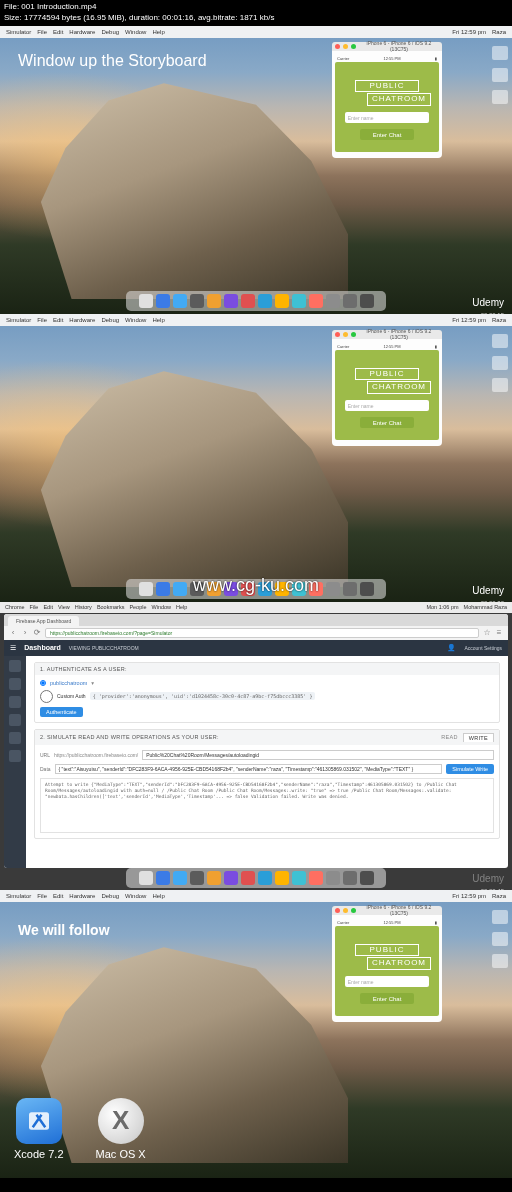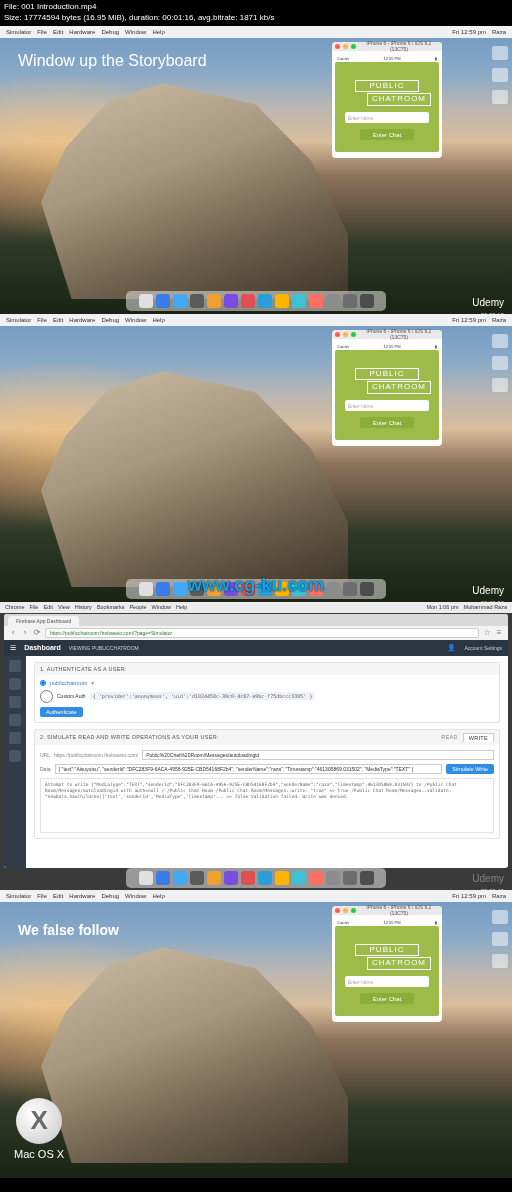--- a/index.html
+++ b/index.html
@@ -45,21 +45,21 @@
 
   .side-icons { position: absolute; right: 4px; top: 20px; display: flex; flex-direction: column; gap: 8px; }
   .side-icons .ic { width: 16px; height: 14px; background: rgba(255,255,255,0.5); border-radius: 2px; }
 
   .center-caption { position: absolute; left: 18px; top: 26px; font-size: 16px; color: #fff; }
   .left-caption { position: absolute; left: 18px; top: 32px; font-size: 14px; font-weight: 600; color: #fff; }
 
   .udemy-mark { position: absolute; right: 8px; bottom: 6px; font-size: 10px; color: #fff; }
   .time-mark { position: absolute; right: 8px; bottom: -4px; font-size: 6px; color: #cfcfcf; }
 
-  .cg-watermark { position: absolute; left: 50%; bottom: 6px; transform: translateX(-50%); font-size: 18px; font-weight: bold; color: #0ea5e9; text-shadow: 0 0 2px #000; }
+  .cg-watermark { position: absolute; left: 50%; bottom: 6px; transform: translateX(-50%); font-size: 18px; font-weight: normal; color: #ffffff; text-shadow: 0 0 2px #000; }
   .browser { background: #3a3a3a; }
   .chrome-menu { position: absolute; top: 0; left: 0; right: 0; height: 11px; background: rgba(245,245,245,0.95); display: flex; align-items: center; gap: 5px; padding: 0 5px; font-size: 5.5px; color: #333; }
   .chrome-menu .spacer { flex: 1; }
   .browser-shell { position: absolute; top: 12px; left: 4px; right: 4px; bottom: 22px; background: #fff; border-radius: 3px; overflow: hidden; display: flex; flex-direction: column; }
   .tab-strip { height: 12px; background: #d9d9d9; display: flex; align-items: flex-end; padding: 0 4px; }
   .tab { height: 10px; background: #f3f3f3; border-radius: 3px 3px 0 0; padding: 0 8px; font-size: 5px; display: flex; align-items: center; color: #555; }
   .url-bar { height: 14px; background: #f3f3f3; display: flex; align-items: center; gap: 4px; padding: 0 5px; }
   .url-input { flex: 1; height: 10px; background: #fff; border: 1px solid #ccc; border-radius: 2px; font-size: 5px; color: #2a7a2a; display: flex; align-items: center; padding: 0 4px; }
   .nav-ic { width: 8px; height: 8px; color: #777; font-size: 8px; text-align: center; line-height: 8px; }
 
@@ -368,21 +368,21 @@
     <span>Edit</span>
     <span>Hardware</span>
     <span>Debug</span>
     <span>Window</span>
     <span>Help</span>
     <span class="spacer"></span>
     <span>Fri 12:59 pm</span>
     <span>Raza</span>
   </div>
 
-  <div class="left-caption">We false follow</div>
+  <div class="left-caption">We will follow</div>
 
   <div class="sim-window">
     <div class="sim-titlebar">
       <span class="dot" style="background:#ff5f57"></span>
       <span class="dot" style="background:#febc2e"></span>
       <span class="dot" style="background:#28c840"></span>
       <span class="tl">iPhone 6 - iPhone 6 / iOS 9.2 (13C75)</span>
     </div>
     <div class="phone-body">
       <div class="phone-status">
@@ -402,20 +402,29 @@
   </div>
 
   <div class="side-icons">
     <div class="ic"></div>
     <div class="ic"></div>
     <div class="ic"></div>
   </div>
 
   <div class="tech-row">
     <div class="tech">
+      <div class="tech-icon xcode">
+        <svg width="30" height="30" viewBox="0 0 24 24">
+            <rect x="4" y="5" width="16" height="14" rx="2" fill="#fff" opacity=".85"></rect>
+            <path stroke="#1f6fd6" stroke-width="2" d="M7 17 L14 7 M10 7 L17 17"></path>
+          </svg>
+      </div>
+      <div class="tech-label">Xcode 7.2</div>
+    </div>
+    <div class="tech">
       <div class="tech-icon osx" style="border-radius:50%">
         <span style="font-size:26px;font-weight:bold;color:#6b6b6b">X</span>
       </div>
       <div class="tech-label">Mac OS X</div>
     </div>
   </div>
 
 </div>
 
 </body></html>

